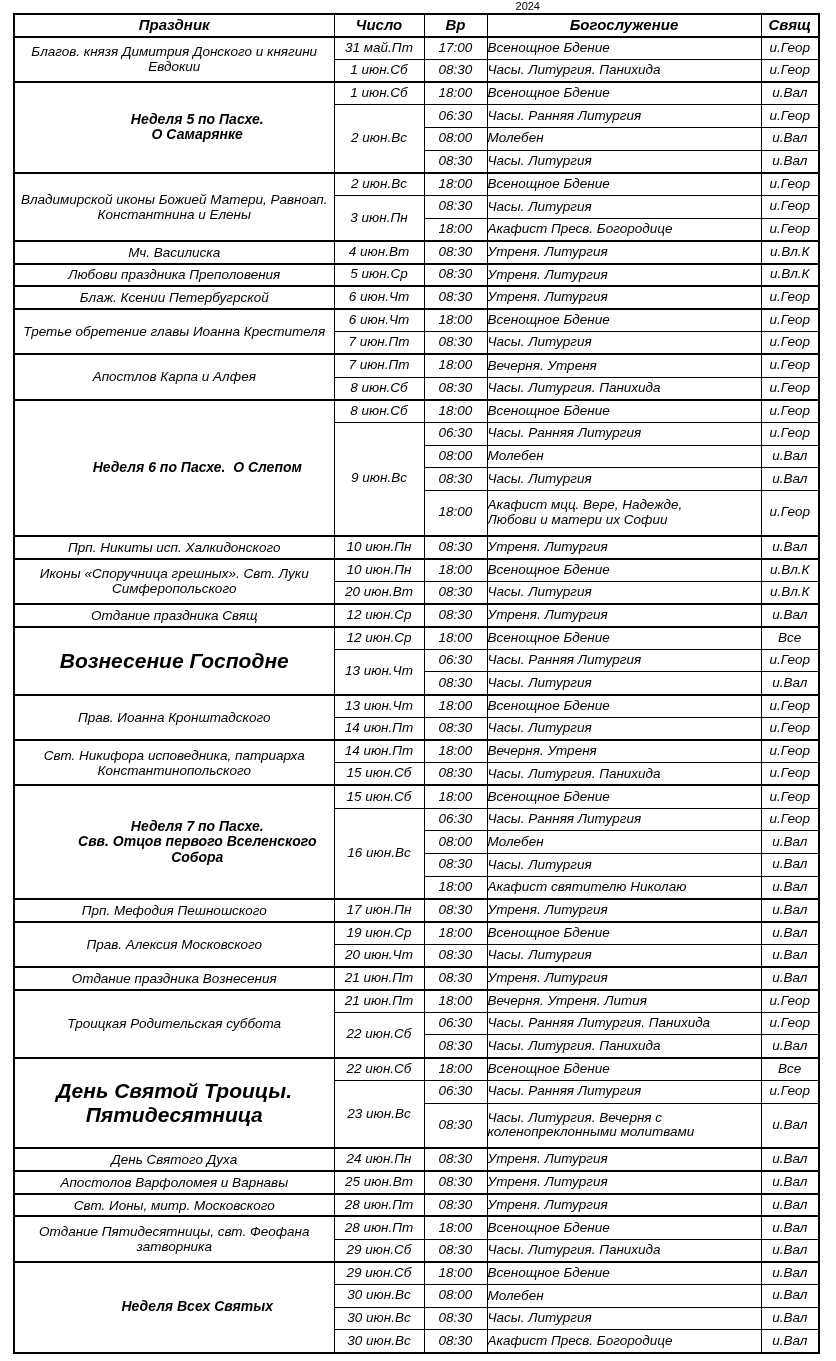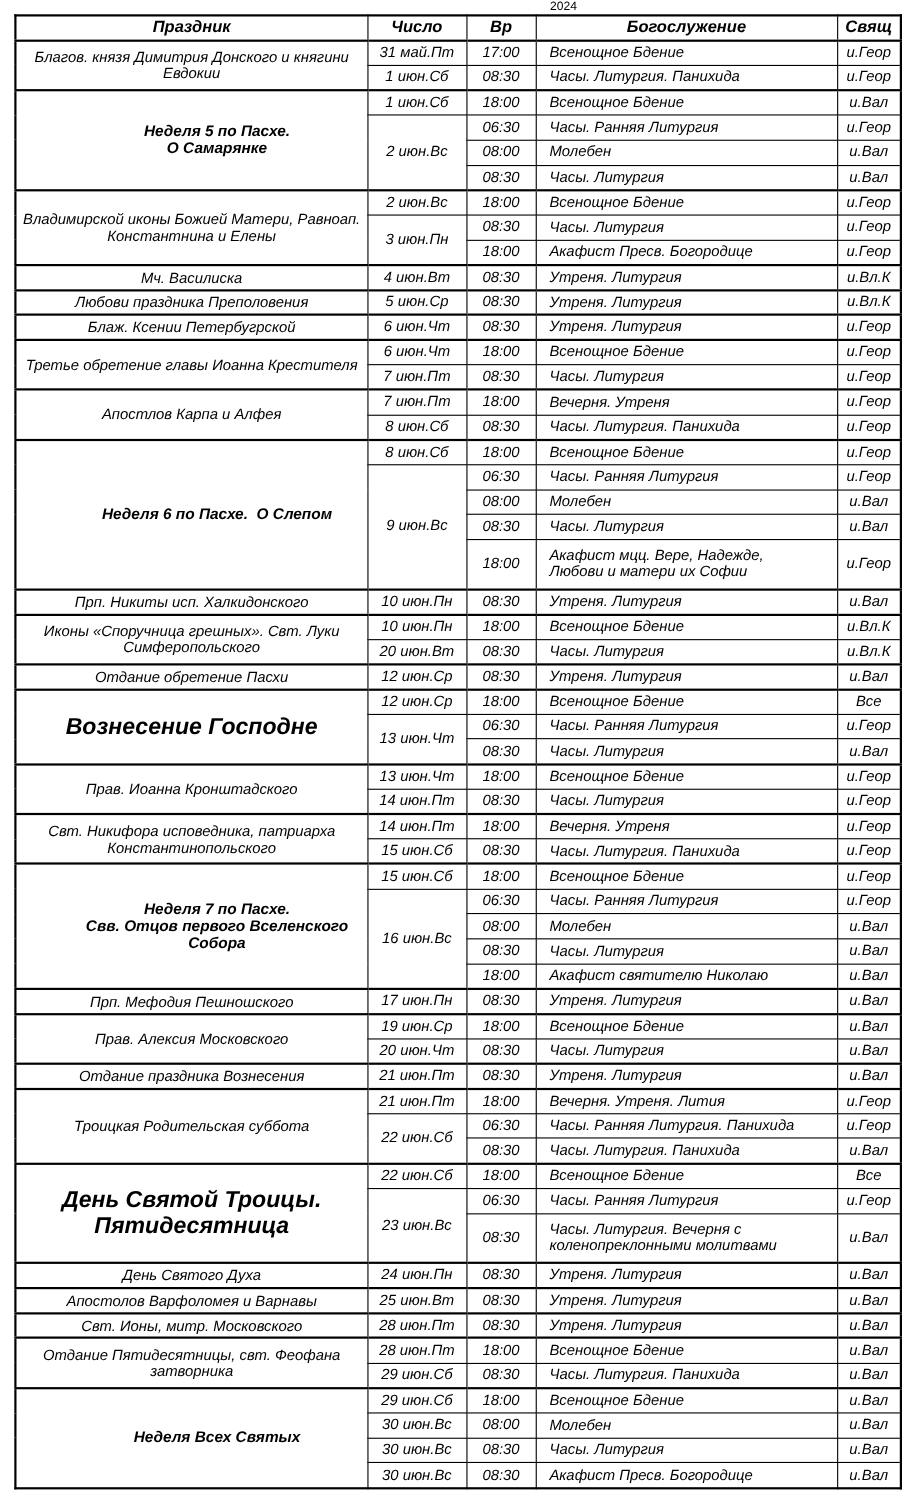--- a/index.html
+++ b/index.html
@@ -2,22 +2,22 @@
 <html><head>
 <meta charset="utf-8">
 <style>
   html, body { margin: 0; padding: 0; background: #fff; }
   body {
     width: 836px; height: 1361px; position: relative;
     font-family: "Liberation Sans", sans-serif;
     color: #000;
   }
   #year {
-    position: absolute; top: 0px; left: 500px; width: 60px;
-    font-size: 11px; text-align: left; font-style: normal;
+    position: absolute; top: 0px; left: 480px; width: 60px;
+    font-size: 11px; text-align: right; font-style: normal;
   }
   table#schedule {
     position: absolute; top: 13px; left: 13px;
     width: 805px; border-collapse: collapse; table-layout: fixed;
     border: 2px solid #000;
     font-style: italic; font-size: 13.5px; line-height: 1.1;
   }
   col.c-holiday { width: 320px; }
   col.c-date    { width: 90px; }
   col.c-time    { width: 63px; }
@@ -33,21 +33,21 @@
   }
   tr.sec-start td { border-top: 2px solid #000; }
   td.holiday {
     text-align: center; vertical-align: middle;
     white-space: pre-line; line-height: 1.12;
   }
   td.holiday.h-bold  { font-weight: bold; font-size: 14px; padding-left: 48px; }
   td.holiday.h-large { font-weight: bold; font-size: 21px; line-height: 1.15; }
   td.date  { text-align: center; vertical-align: middle; white-space: nowrap; }
   td.time  { text-align: center; vertical-align: middle; }
-  td.service { text-align: left; vertical-align: middle; padding-left: 12px; white-space: pre-line; line-height: 1.08; }
+  td.service { text-align: left; vertical-align: middle; padding-left: 0; white-space: pre-line; line-height: 1.08; }
   td.priest { text-align: center; vertical-align: middle; }
 </style>
 </head>
 <body>
 
 <div id="year">2024</div>
 
 <table id="schedule">
   <colgroup>
     <col class="c-holiday">
@@ -233,21 +233,21 @@
       </tr>
       <tr>
         <td class="date" rowspan="1">20 июн.Вт</td>
         <td class="time">08:30</td>
         <td class="service">Часы. Литургия</td>
         <td class="priest">и.Вл.К</td>
       </tr>
     </tbody>
     <tbody>
       <tr class="sec-start">
-        <td class="holiday" rowspan="1">Отдание обретение Пасхи</td>
+        <td class="holiday" rowspan="1">Отдание праздника Свящ</td>
         <td class="date" rowspan="1">12 июн.Ср</td>
         <td class="time">08:30</td>
         <td class="service">Утреня. Литургия</td>
         <td class="priest">и.Вал</td>
       </tr>
     </tbody>
     <tbody>
       <tr class="sec-start">
         <td class="holiday h-large" rowspan="3">Вознесение Господне</td>
         <td class="date" rowspan="1">12 июн.Ср</td>

